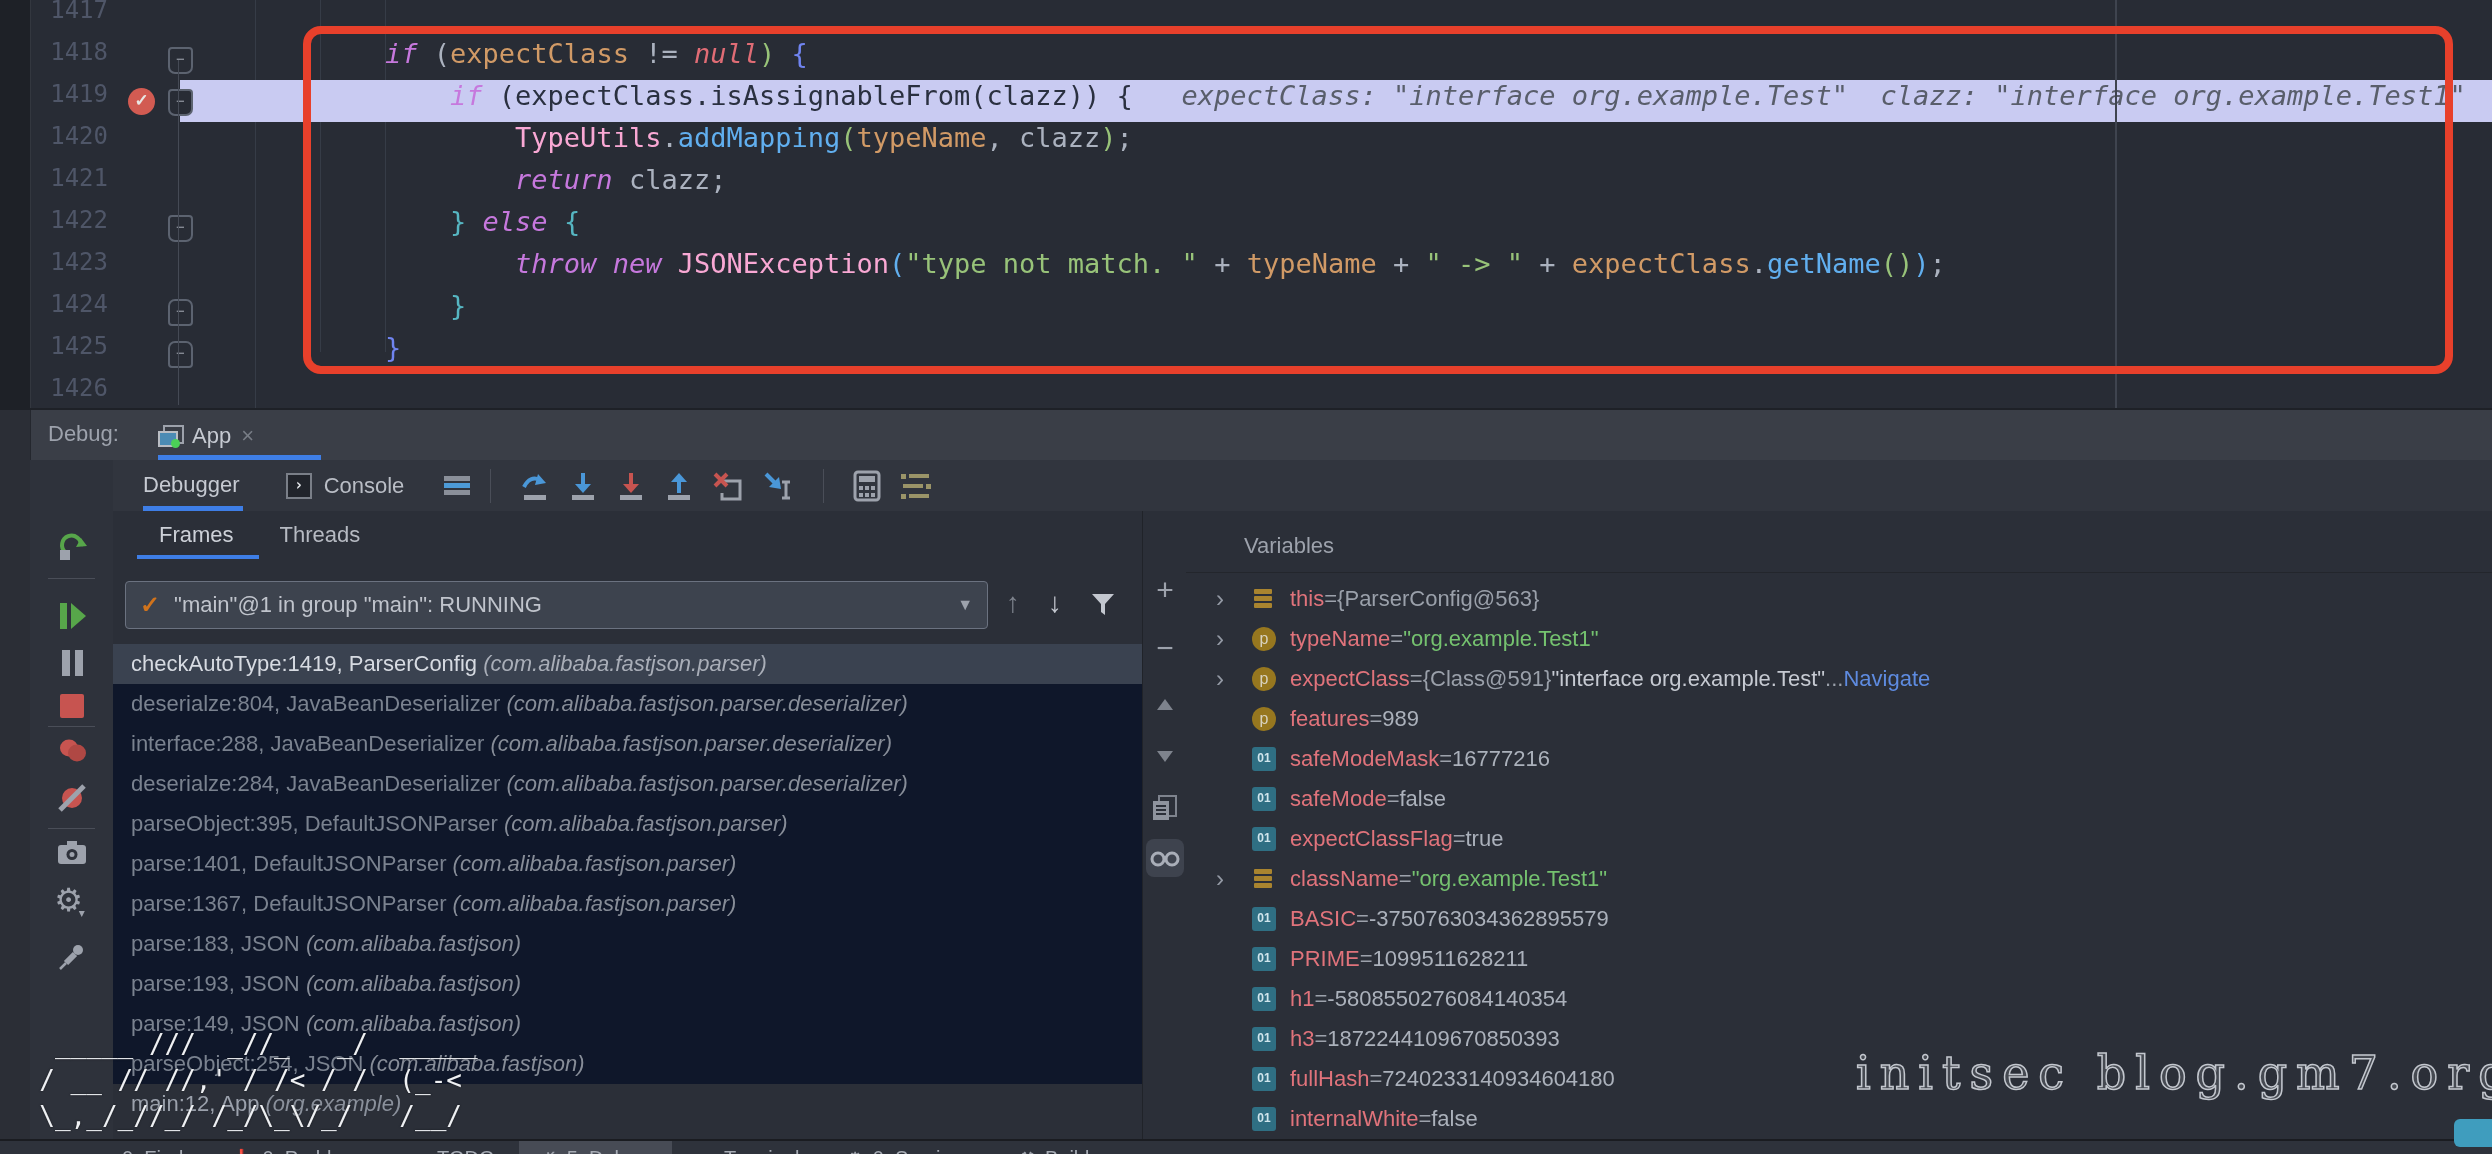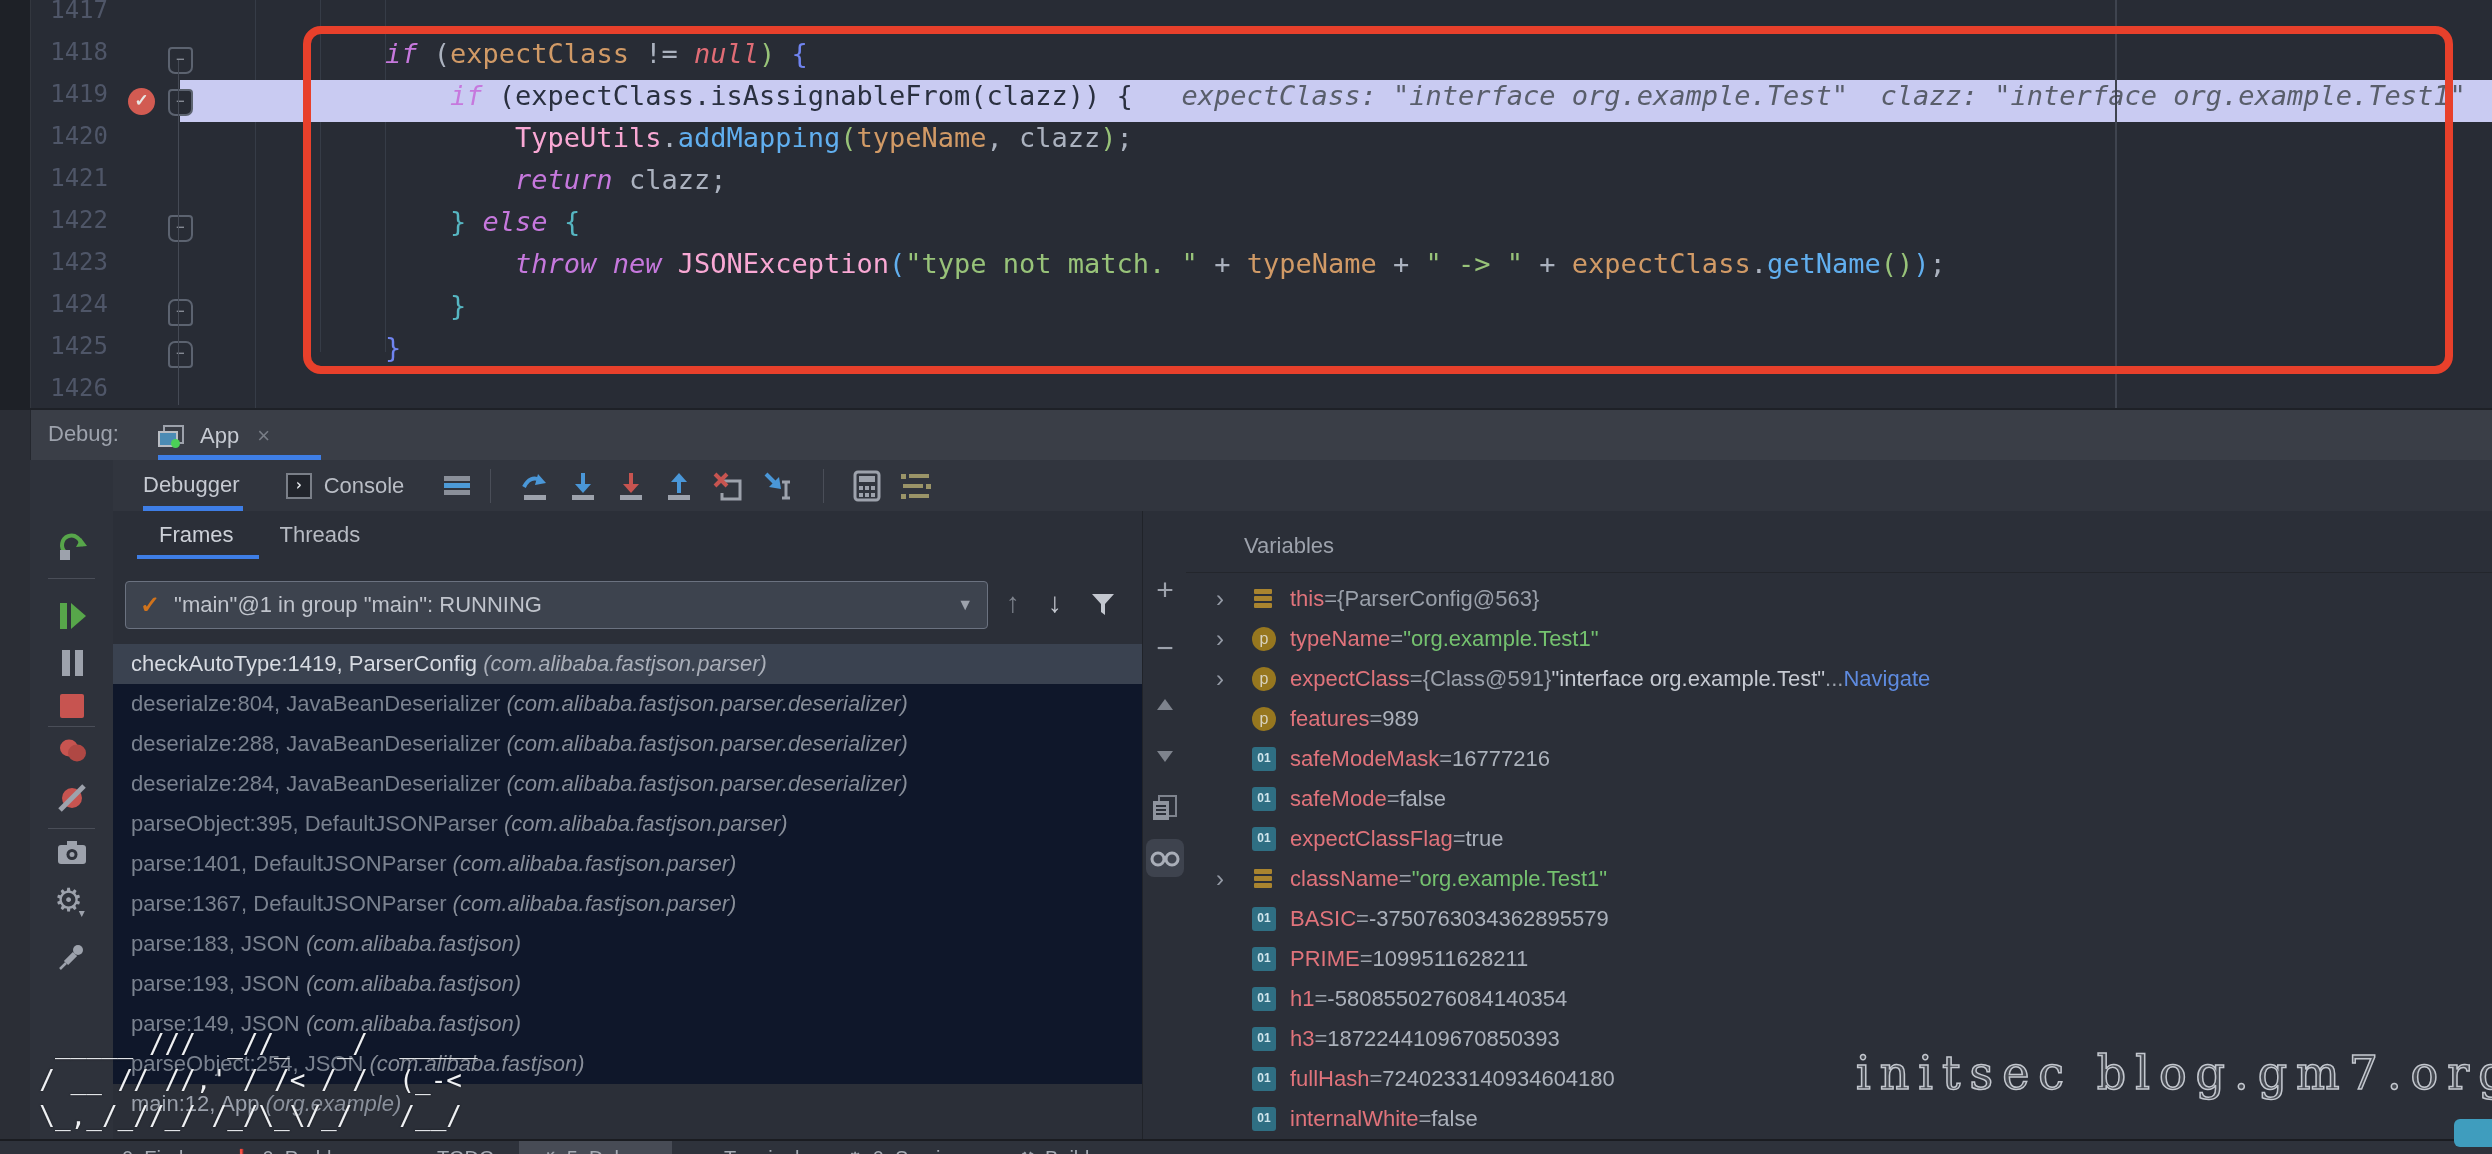--- a/index.html
+++ b/index.html
@@ -34,21 +34,21 @@
   .tk-blue{color:#7084f0;}
   .tk-green{color:#98c379;}
   .tk-dark{color:#2a3040;}
   .tk-hint{color:#595e6b;font-style:italic;}
   .red-box{position:absolute;left:303px;top:26px;width:2134px;height:332px;border:8px solid #e8402b;
            border-radius:18px;z-index:10;pointer-events:none;}
   
   .dbg{position:absolute;left:0;top:408px;width:2492px;height:746px;background:#2b2f38;border-top:2px solid #1e2127;}
   .dbg-header{position:absolute;left:30px;top:0;width:2462px;height:50px;background:#3a3e47;}
   .dbg-label{position:absolute;left:18px;top:11px;font-size:22px;color:#9da2ac;}
-  .dbg-tab{position:absolute;left:128px;top:6px;height:40px;display:flex;align-items:center;gap:18px;}
+  .dbg-tab{position:absolute;left:128px;top:6px;height:40px;display:flex;align-items:center;gap:10px;}
   .dbg-tab .tlabel{font-size:22px;color:#c6cad2;}
   .dbg-tab .close{font-size:22px;color:#787d86;}
   .app-ico{position:relative;width:24px;height:22px;}
   .app-ico .back{position:absolute;left:5px;top:0;width:17px;height:15px;border:2px solid #9da2ac;}
   .app-ico .front{position:absolute;left:0;top:6px;width:16px;height:12px;background:#4b8bb4;border:2px solid #b9bdc4;}
   .app-ico .dot{position:absolute;left:13px;top:14px;width:9px;height:9px;border-radius:50%;background:#4bd157;}
   .tab-underline{position:absolute;background:#3e7ee6;height:5px;}
   .toolrow{position:absolute;left:113px;top:50px;width:2379px;height:51px;background:#31353e;
            display:flex;align-items:center;border-bottom:1px solid #262a31;}
   .winbar{position:absolute;left:0;top:0;width:30px;height:746px;background:#2b2e36;border-right:1px solid #24272e;}
@@ -382,21 +382,21 @@
       <div class="farrow" style="left:893px;color:#7e838d;">↑</div>
       <div class="farrow" style="left:935px;color:#c3c7cf;">↓</div>
       <div class="farrow" style="left:977px;top:80px;">
         <svg width="26" height="26" viewBox="0 0 26 26">
             <polygon points="2,3 24,3 15,13 15,24 11,21 11,13" fill="#c3c7cf"></polygon>
           </svg>
       </div>
       <div class="flist" id="frames-list">
           <div class="frow selected"><span>checkAutoType:1419, ParserConfig </span><span class="pkg">(com.alibaba.fastjson.parser)</span></div>
           <div class="frow lib"><span>deserialze:804, JavaBeanDeserializer </span><span class="pkg">(com.alibaba.fastjson.parser.deserializer)</span></div>
-          <div class="frow lib"><span>deserialze:288, JavaBeanDeserializer </span><span class="pkg">(com.alibaba.fastjson.parser.deserializer)</span></div>
+          <div class="frow lib"><span>interface:288, JavaBeanDeserializer </span><span class="pkg">(com.alibaba.fastjson.parser.deserializer)</span></div>
           <div class="frow lib"><span>deserialze:284, JavaBeanDeserializer </span><span class="pkg">(com.alibaba.fastjson.parser.deserializer)</span></div>
           <div class="frow lib"><span>parseObject:395, DefaultJSONParser </span><span class="pkg">(com.alibaba.fastjson.parser)</span></div>
           <div class="frow lib"><span>parse:1401, DefaultJSONParser </span><span class="pkg">(com.alibaba.fastjson.parser)</span></div>
           <div class="frow lib"><span>parse:1367, DefaultJSONParser </span><span class="pkg">(com.alibaba.fastjson.parser)</span></div>
           <div class="frow lib"><span>parse:183, JSON </span><span class="pkg">(com.alibaba.fastjson)</span></div>
           <div class="frow lib"><span>parse:193, JSON </span><span class="pkg">(com.alibaba.fastjson)</span></div>
           <div class="frow lib"><span>parse:149, JSON </span><span class="pkg">(com.alibaba.fastjson)</span></div>
           <div class="frow lib"><span>parseObject:254, JSON </span><span class="pkg">(com.alibaba.fastjson)</span></div>
           <div class="frow user"><span>main:12, App </span><span class="pkg">(org.example)</span></div>
         </div>

